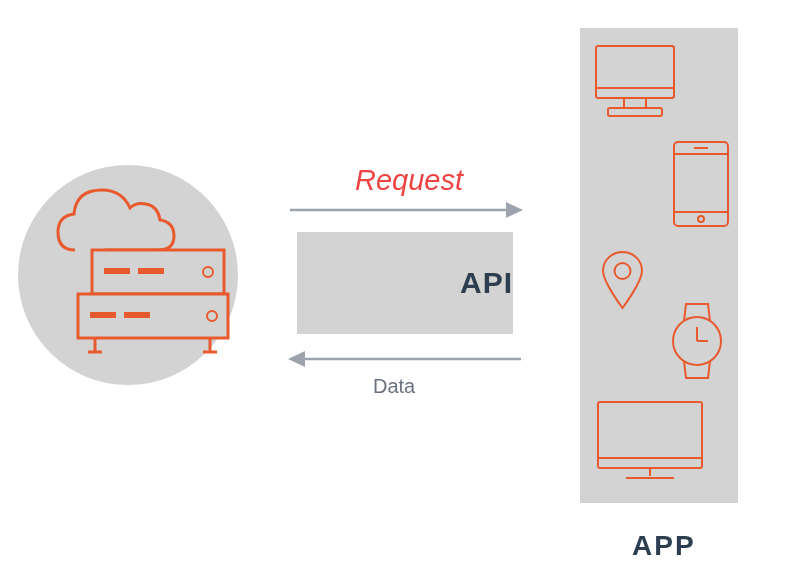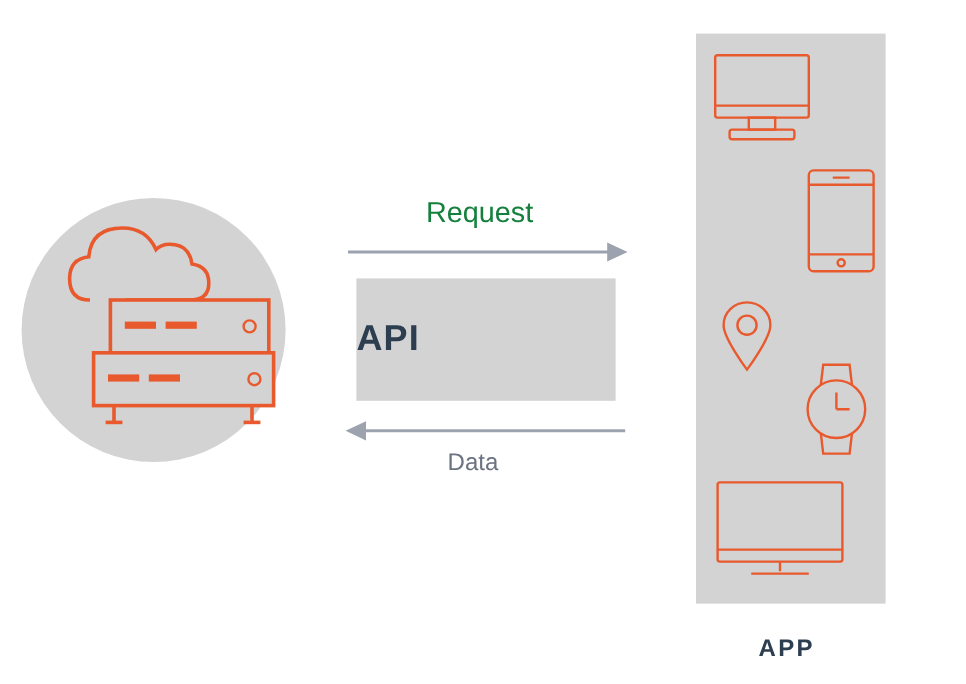--- a/index.html
+++ b/index.html
@@ -28,34 +28,35 @@
     }
     .api-box {
       position: absolute;
       left: 297px;
       top: 232px;
       width: 216px;
       height: 102px;
       background: #D3D3D3;
       display: flex;
       align-items: center;
-      justify-content: flex-start;
+      justify-content: flex-end;
     }
     .api-label {
       font-size: 30px;
       font-weight: bold;
       color: #2C3E50;
       letter-spacing: 1px;
     }
     .request-label {
       position: absolute;
       left: 355px;
       top: 164px;
-      font-size: 24px;
-      color: #15803d;
+      font-size: 29px;
+      color: #ef4444;
+      font-style: italic;
     }
     .data-label {
       position: absolute;
       left: 373px;
       top: 375px;
       font-size: 20px;
       color: #6B7280;
     }
     .arrow-right {
       position: absolute;
@@ -76,21 +77,21 @@
       left: 580px;
       top: 28px;
       width: 158px;
       height: 475px;
       background: #D3D3D3;
     }
     .app-label {
       position: absolute;
       left: 632px;
       top: 530px;
-      font-size: 20px;
+      font-size: 28px;
       font-weight: bold;
       color: #2C3E50;
       letter-spacing: 2px;
     }
     .device-icon {
       position: absolute;
       stroke: #E85A2E;
       fill: none;
       stroke-width: 2;
     }

